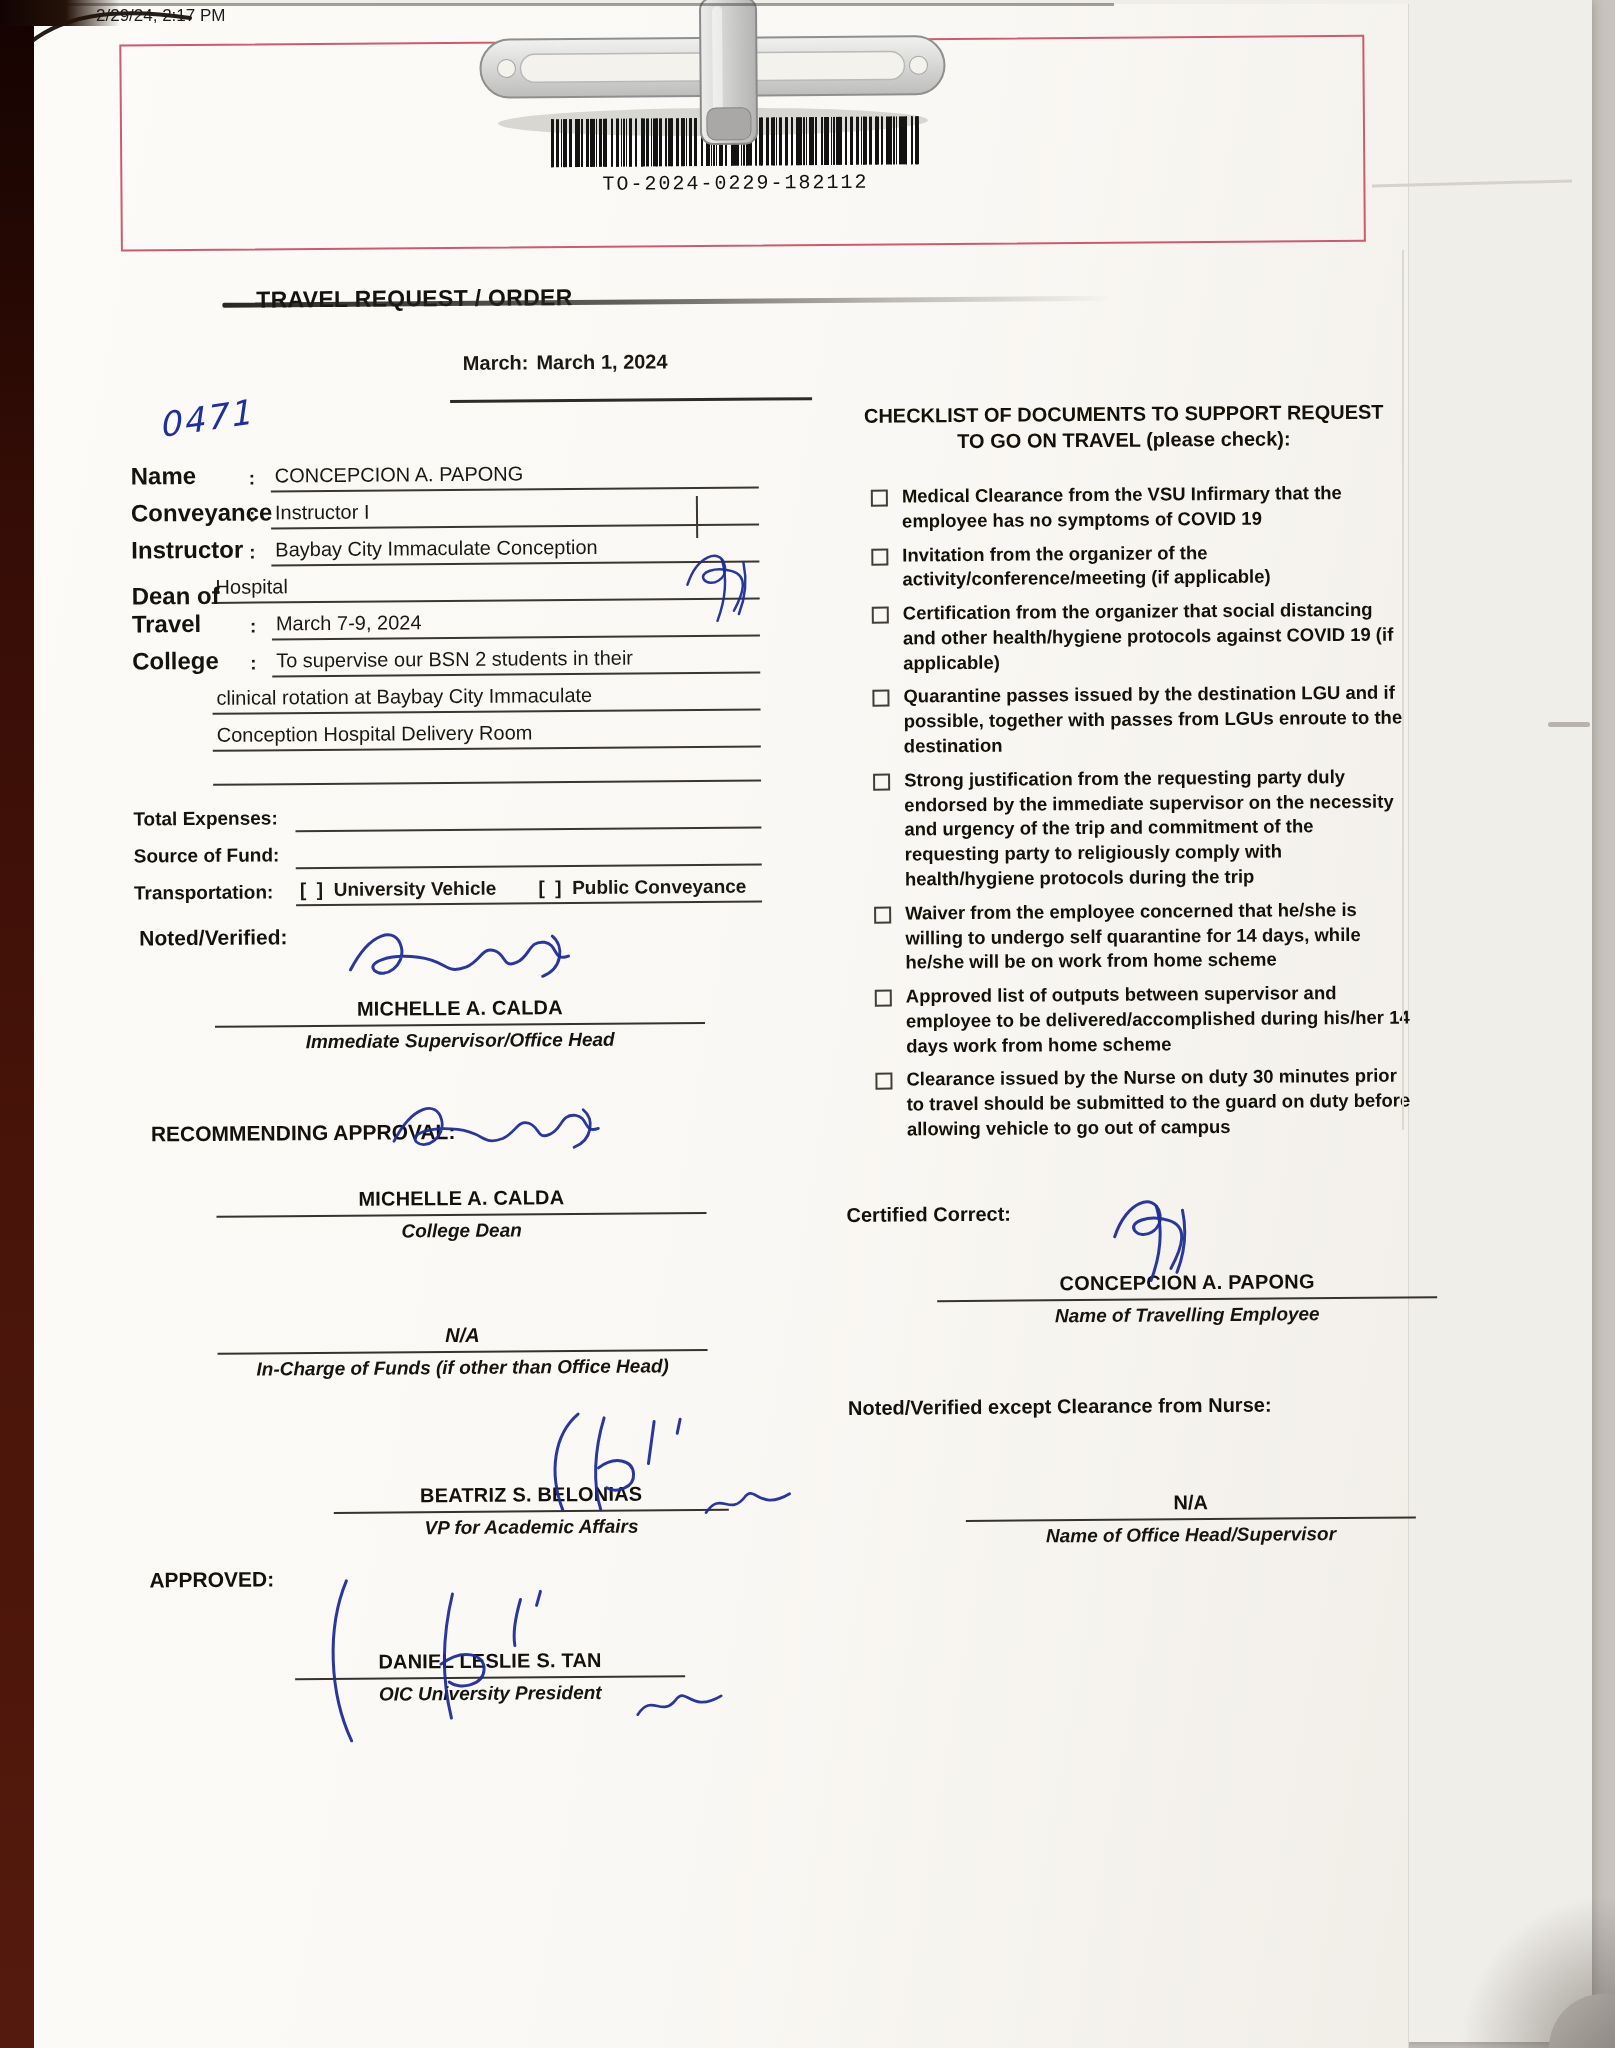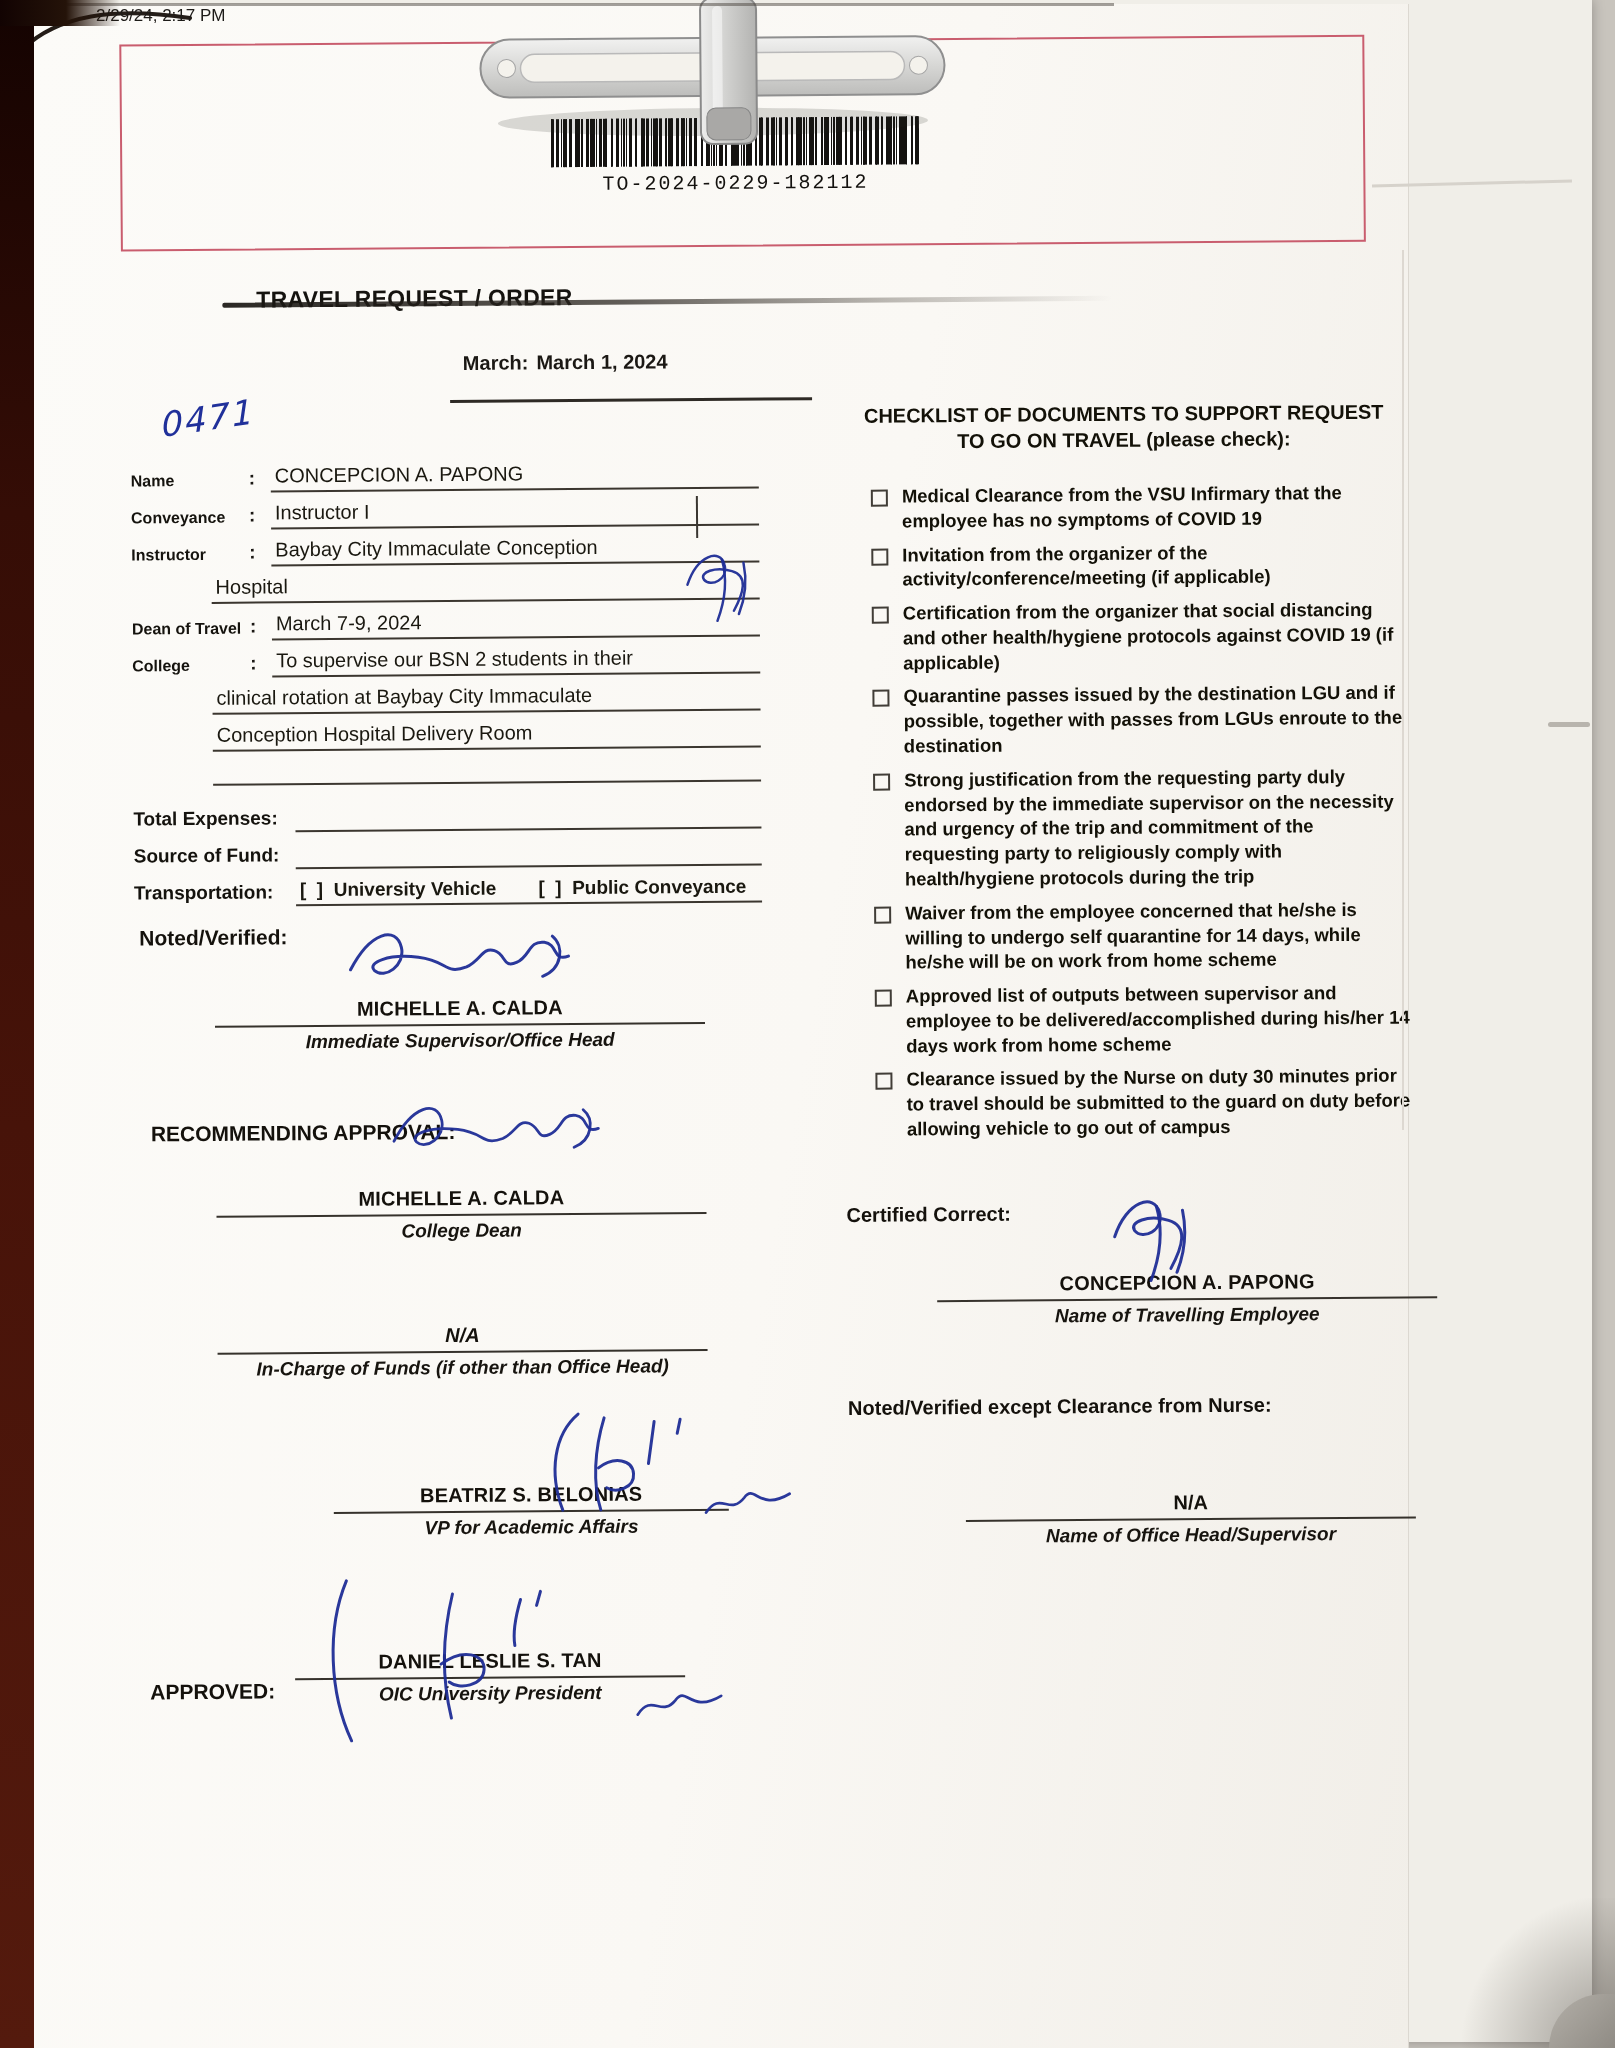--- a/index.html
+++ b/index.html
@@ -48,21 +48,21 @@
   #date-row .dlab{font-weight:bold;}
   #date-row .dval{font-weight:bold;margin-left:8px;}
   #date-line{position:absolute;left:455px;top:398px;width:362px;border-bottom:3px solid #2e2a25;}
 
   #handnum{position:absolute;left:166px;top:394px;font-size:34px;color:#20309a;font-style:italic;
            font-family:"DejaVu Sans",sans-serif;letter-spacing:2px;transform:rotate(-8deg) skewX(-6deg);}
 
   
   #fields{position:absolute;left:135px;top:452px;width:628px;}
   .frow{display:flex;align-items:flex-end;height:37px;}
-  .frow .lbl{width:118px;font-weight:bold;font-size:16px;color:#15130e;padding-bottom:3px;}
+  .frow .lbl{width:118px;font-weight:bold;font-size:24px;color:#15130e;padding-bottom:3px;}
   .frow .sep{width:22px;font-weight:bold;font-size:19px;padding-bottom:3px;}
   .frow .fval{flex:1;font-size:20px;color:#1a1810;border-bottom:2px solid #3b362f;padding:0 4px 3px;white-space:nowrap;}
   .frow .cont{margin-left:80px;flex:1;font-size:20px;color:#1a1810;border-bottom:2px solid #3b362f;padding:0 4px 3px;white-space:nowrap;}
   .frow.blank{height:34px;}
   .spacer8{height:10px;}
   .frow .lbl2{width:162px;font-weight:bold;font-size:19px;color:#15130e;padding-bottom:3px;}
   .opt{white-space:pre;font-weight:bold;font-size:19px;}
   .opt+.opt{margin-left:42px;}
   #desig-vline{position:absolute;left:700px;top:496px;width:2px;height:42px;background:#3a3631;z-index:3;}
 
@@ -234,21 +234,21 @@
     </svg>
     <svg class="sig-svg" style="left:695px;top:1476px;" width="100" height="55" viewBox="0 0 110 60">
       <path d="M8 40 C 24 16, 34 44, 50 24 C 62 8, 66 40, 100 20"></path>
     </svg>
     <div class="sig-block" style="left:330px;top:1482px;width:395px;">
       <div class="sig-name">BEATRIZ S. BELONIAS</div>
       <div class="sig-line"></div>
       <div class="sig-title">VP for Academic Affairs</div>
     </div>
 
-    <div class="head-label" style="left:145px;top:1676px;">APPROVED:</div>
+    <div class="head-label" style="left:145px;top:1564px;">APPROVED:</div>
     <svg class="sig-svg" style="left:320px;top:1570px;" width="290" height="175" viewBox="0 0 290 175">
       <path d="M22 8 C 2 55, 4 120, 26 168"></path>
       <path d="M128 22 C 118 62, 116 104, 126 146"></path>
       <path d="M116 92 C 138 76, 160 82, 159 98 C 158 114, 134 118, 124 110"></path>
       <path d="M196 28 C 190 48, 188 62, 190 74"></path>
       <path d="M216 20 L 212 34"></path>
     </svg>
     <svg class="sig-svg" style="left:625px;top:1675px;" width="100" height="60" viewBox="0 0 110 60">
       <path d="M8 40 C 24 16, 34 44, 50 24 C 62 8, 66 40, 100 20"></path>
     </svg>

